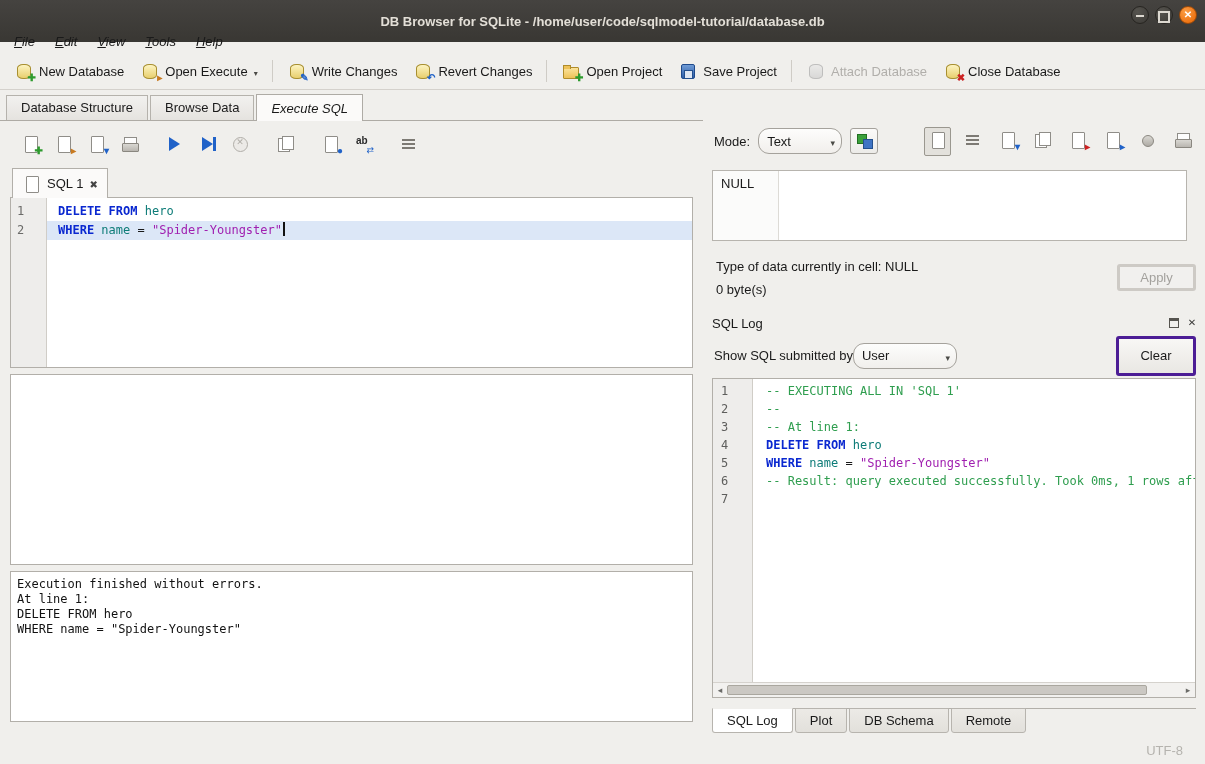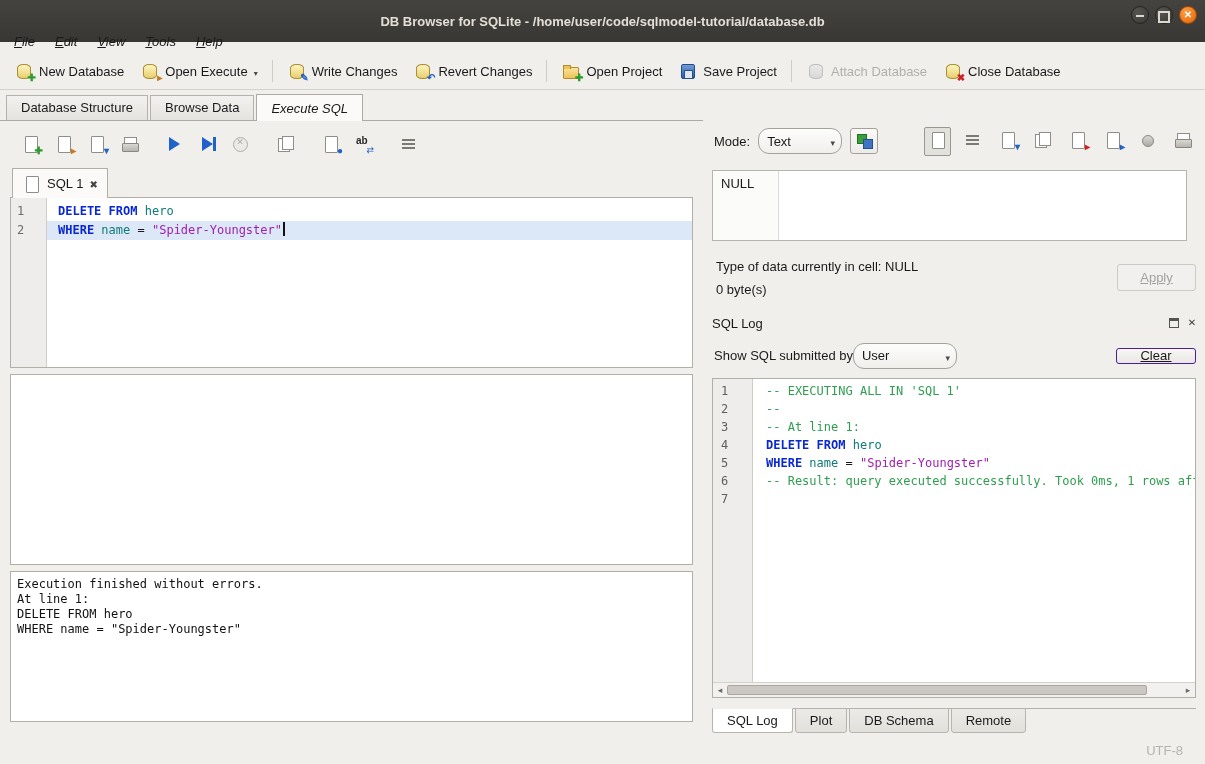--- a/index.html
+++ b/index.html
@@ -121,28 +121,28 @@
 .cell-toolbar { display:flex; align-items:center; gap:8px; }
 .cbtn { padding:3px; border:1px solid transparent; border-radius:2px; }
 .cbtn.pressed { border-color:#9a978f; background:#e3e1dc; }
 
 .cellbox { position:absolute; left:712px; top:170px; width:475px; height:71px; background:#fff;
   border:1px solid #b7b4ae; }
 .cell-gutter { position:absolute; left:0; top:0; bottom:0; width:66px; background:#fbfbfa;
   border-right:1px solid #dddbd6; padding:5px 8px; color:#1a1a1a; }
 .type-info { position:absolute; left:716px; top:259px; }
 .size-info { position:absolute; left:716px; top:282px; }
-.btn { border:1px solid #4c1d95; border-radius:3px; background:linear-gradient(#f8f7f5,#e9e7e3);
-  display:flex; align-items:center; justify-content:center;text-decoration:underline; }
+.btn { border:3px solid #4c1d95; border-radius:3px; background:linear-gradient(#f8f7f5,#e9e7e3);
+  display:flex; align-items:center; justify-content:center; }
 .btn.disabled { background:#f1f0ee; border-color:#cdcac5; color:#a3a19d; }
 .apply-btn { position:absolute; left:1117px; top:264px; width:79px; height:27px; }
 .filter-row { position:absolute; left:714px; top:340px; right:9px; height:31px; display:flex; align-items:center; }
 .filter-row .selectbox { min-width:104px; justify-content:space-between; }
 .filter-row .spacer { flex:1; }
-.clear-btn { width:80px; height:16px; }
+.clear-btn { width:80px; height:40px; }
 
 .logbox { position:absolute; left:712px; top:378px; width:484px; height:320px; background:#fff;
   border:1px solid #b2afa9; display:flex; }
 .lgutter { width:40px; background:#eeedeb; border-right:1px solid #d0cdc7; padding-top:3px; }
 .lnum { height:18px; line-height:18px; padding-left:8px; color:#5e5e5c; }
 .lcol { flex:1; padding-top:3px; overflow:hidden; }
 .lline { height:18px; line-height:18px; display:flex; align-items:flex-end; white-space:pre; overflow:hidden; }
 .lline .tk-kw,.lline .tk-id,.lline .tk-st,.lline .tk-cm,.lline .tk-pl { line-height:18px; }
 .fold { position:relative; width:13px; flex:0 0 13px; }
 .fold.start::before { content:""; position:absolute; left:1px; top:4px; width:9px; height:9px; border:1px solid #8a8a86; background:#fff; }

